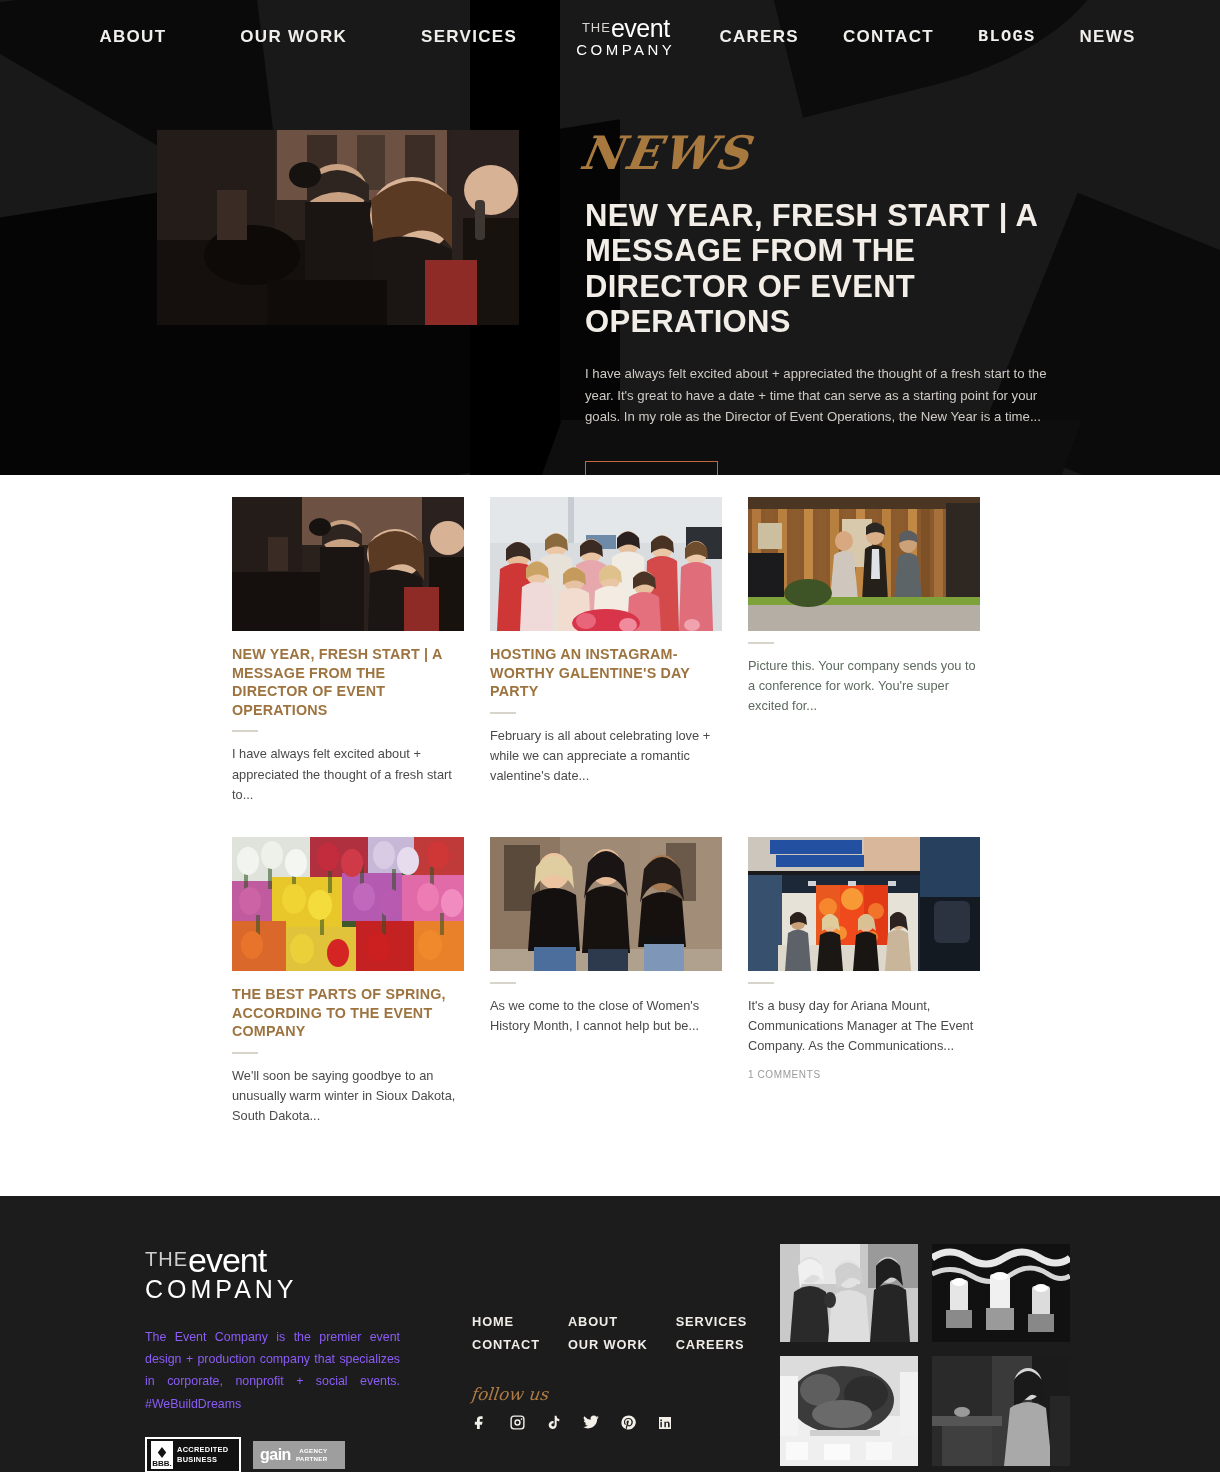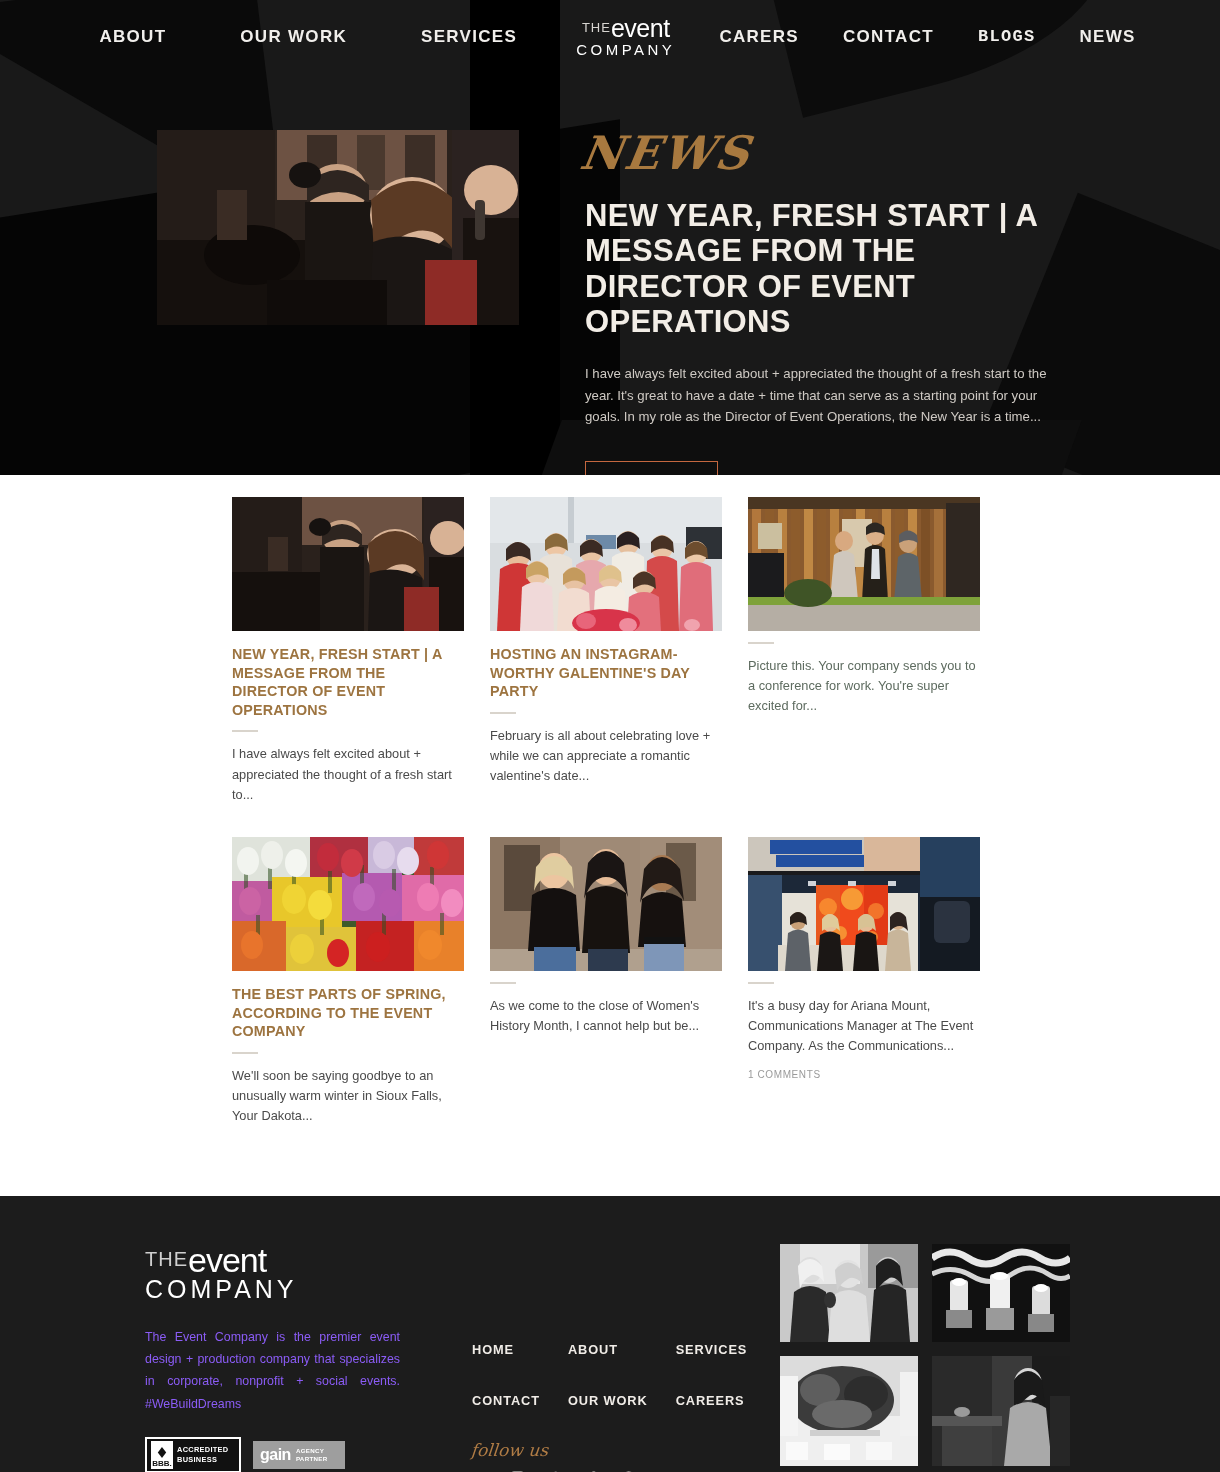--- a/index.html
+++ b/index.html
@@ -128,30 +128,30 @@
     width:96px; height:36px; background:#111; border:2px solid #fff;
     display:flex; align-items:center; gap:4px; padding:3px 4px;
   }
   .bbb-mark { width:22px; height:28px; background:#fff; color:#111;
     font-size:8px; font-weight:700; display:flex; flex-direction:column;
     align-items:center; justify-content:flex-end; padding-bottom:1px;}
   .bbb-mark .torch { font-size:15px; line-height:11px; font-family:"DejaVu Serif",serif; }
   .bbb-txt { font-size:7.4px; font-weight:700; line-height:1.35; color:#fff; letter-spacing:0.3px;}
   .gain {
     width:92px; height:28px; background:#9e9e9e; display:flex;
-    align-items:center; gap:5px; padding:0 7px; align-self:center;
+    align-items:center; gap:5px; padding:0 7px; align-self:center;text-align:right;
   }
   .gain-word { font-size:16px; font-weight:700; color:#fff; letter-spacing:-0.5px;}
   .gain-sub { font-size:6.2px; font-weight:700; color:#fff; line-height:1.25; letter-spacing:0.3px;}
 
   .f-col2 { width:300px; padding-left:72px; padding-top:70px;}
   .f-links { display:grid; grid-template-columns:repeat(3,auto); column-gap:28px; row-gap:8px;}
   .f-links a {
     font-size:12.8px; font-weight:700; letter-spacing:0.9px; color:#f0ece7;
-    text-decoration:none; cursor:pointer; white-space:nowrap;margin-top:28px;
+    text-decoration:none; cursor:pointer; white-space:nowrap;
   }
   .follow {
     font-family:"DejaVu Serif",serif; font-style:italic; font-size:17px;
     color:#b07c45; margin:32px 0 10px; transform:skewX(-8deg);
   }
   .socials { display:flex; gap:20px; align-items:center; }
   .socials svg { fill:#f3efe9; cursor:pointer; }
 
   .f-col3 { margin-left:auto; width:295px; padding-top:0; }
   .gallery { display:grid; grid-template-columns:138px 138px; gap:14px; }
@@ -409,21 +409,21 @@
             <ellipse cx="20" cy="108" rx="11" ry="14" fill="#e8742c"></ellipse>
             <ellipse cx="70" cy="112" rx="12" ry="15" fill="#ecd03a"></ellipse>
             <ellipse cx="106" cy="116" rx="11" ry="14" fill="#d42424"></ellipse>
             <ellipse cx="146" cy="110" rx="12" ry="15" fill="#cc1f1f"></ellipse>
             <ellipse cx="198" cy="108" rx="12" ry="15" fill="#f0882c"></ellipse>
           </g>
         </svg>
       </div>
       <h3 class="card-title">THE BEST PARTS OF SPRING, ACCORDING TO THE EVENT COMPANY</h3>
       <div class="card-rule"></div>
-      <p class="card-ex">We'll soon be saying goodbye to an unusually warm winter in Sioux Falls, Your Dakota...</p>
+      <p class="card-ex">We'll soon be saying goodbye to an unusually warm winter in Sioux Dakota, South Dakota...</p>
     </article>
 
     <article class="card">
       <div class="card-img">
         <svg width="232" height="134" viewBox="0 0 232 134" preserveAspectRatio="none">
           <rect width="232" height="134" fill="#9f8a76"></rect>
           <rect x="0" y="0" width="70" height="134" fill="#8d7763"></rect>
           <rect x="14" y="8" width="36" height="66" fill="#5a4a3c"></rect>
           <rect x="150" y="0" width="82" height="134" fill="#ab968122"></rect>
           <rect x="150" y="0" width="82" height="134" fill="#a28d79"></rect>

